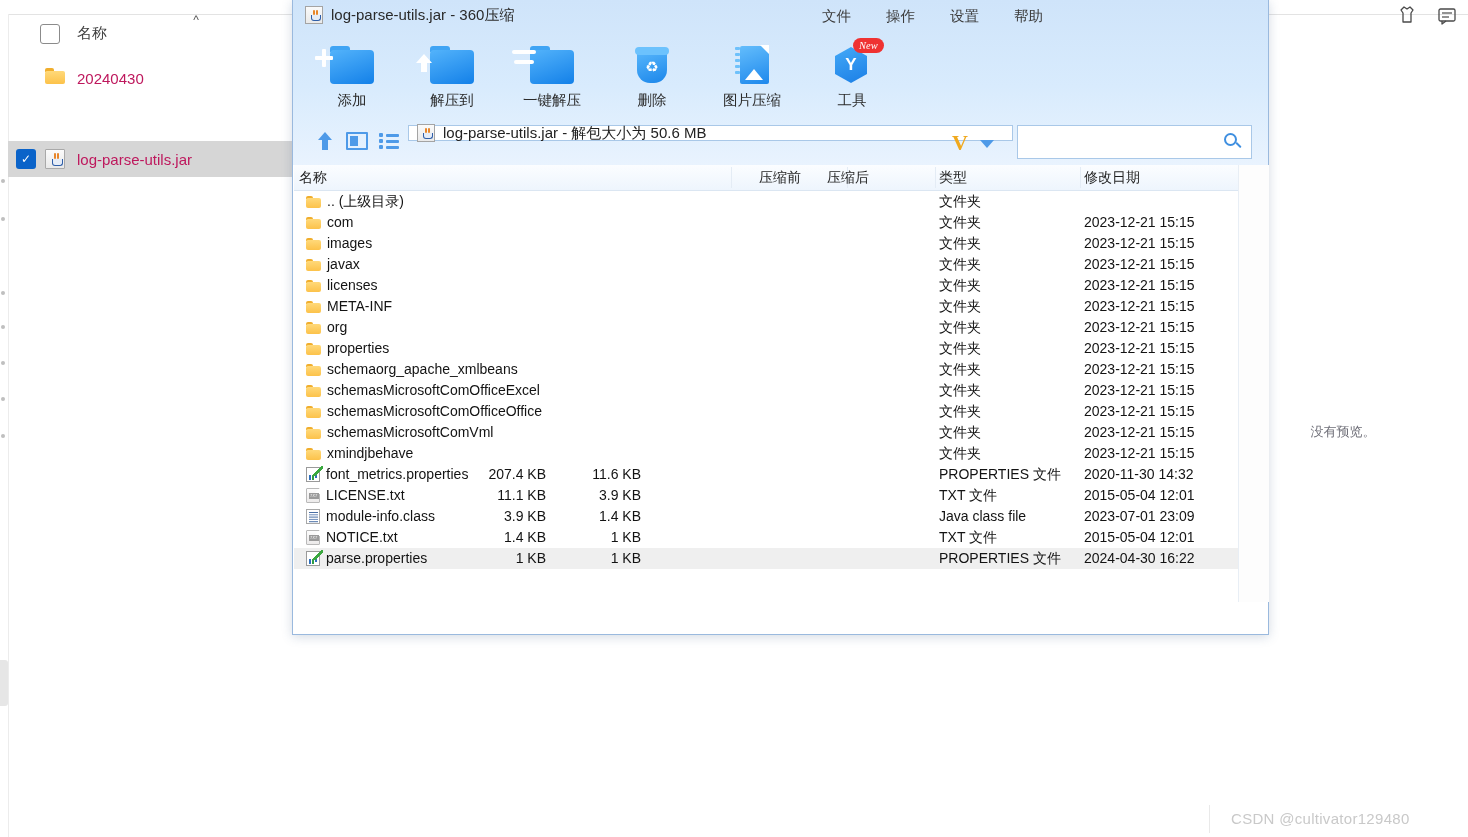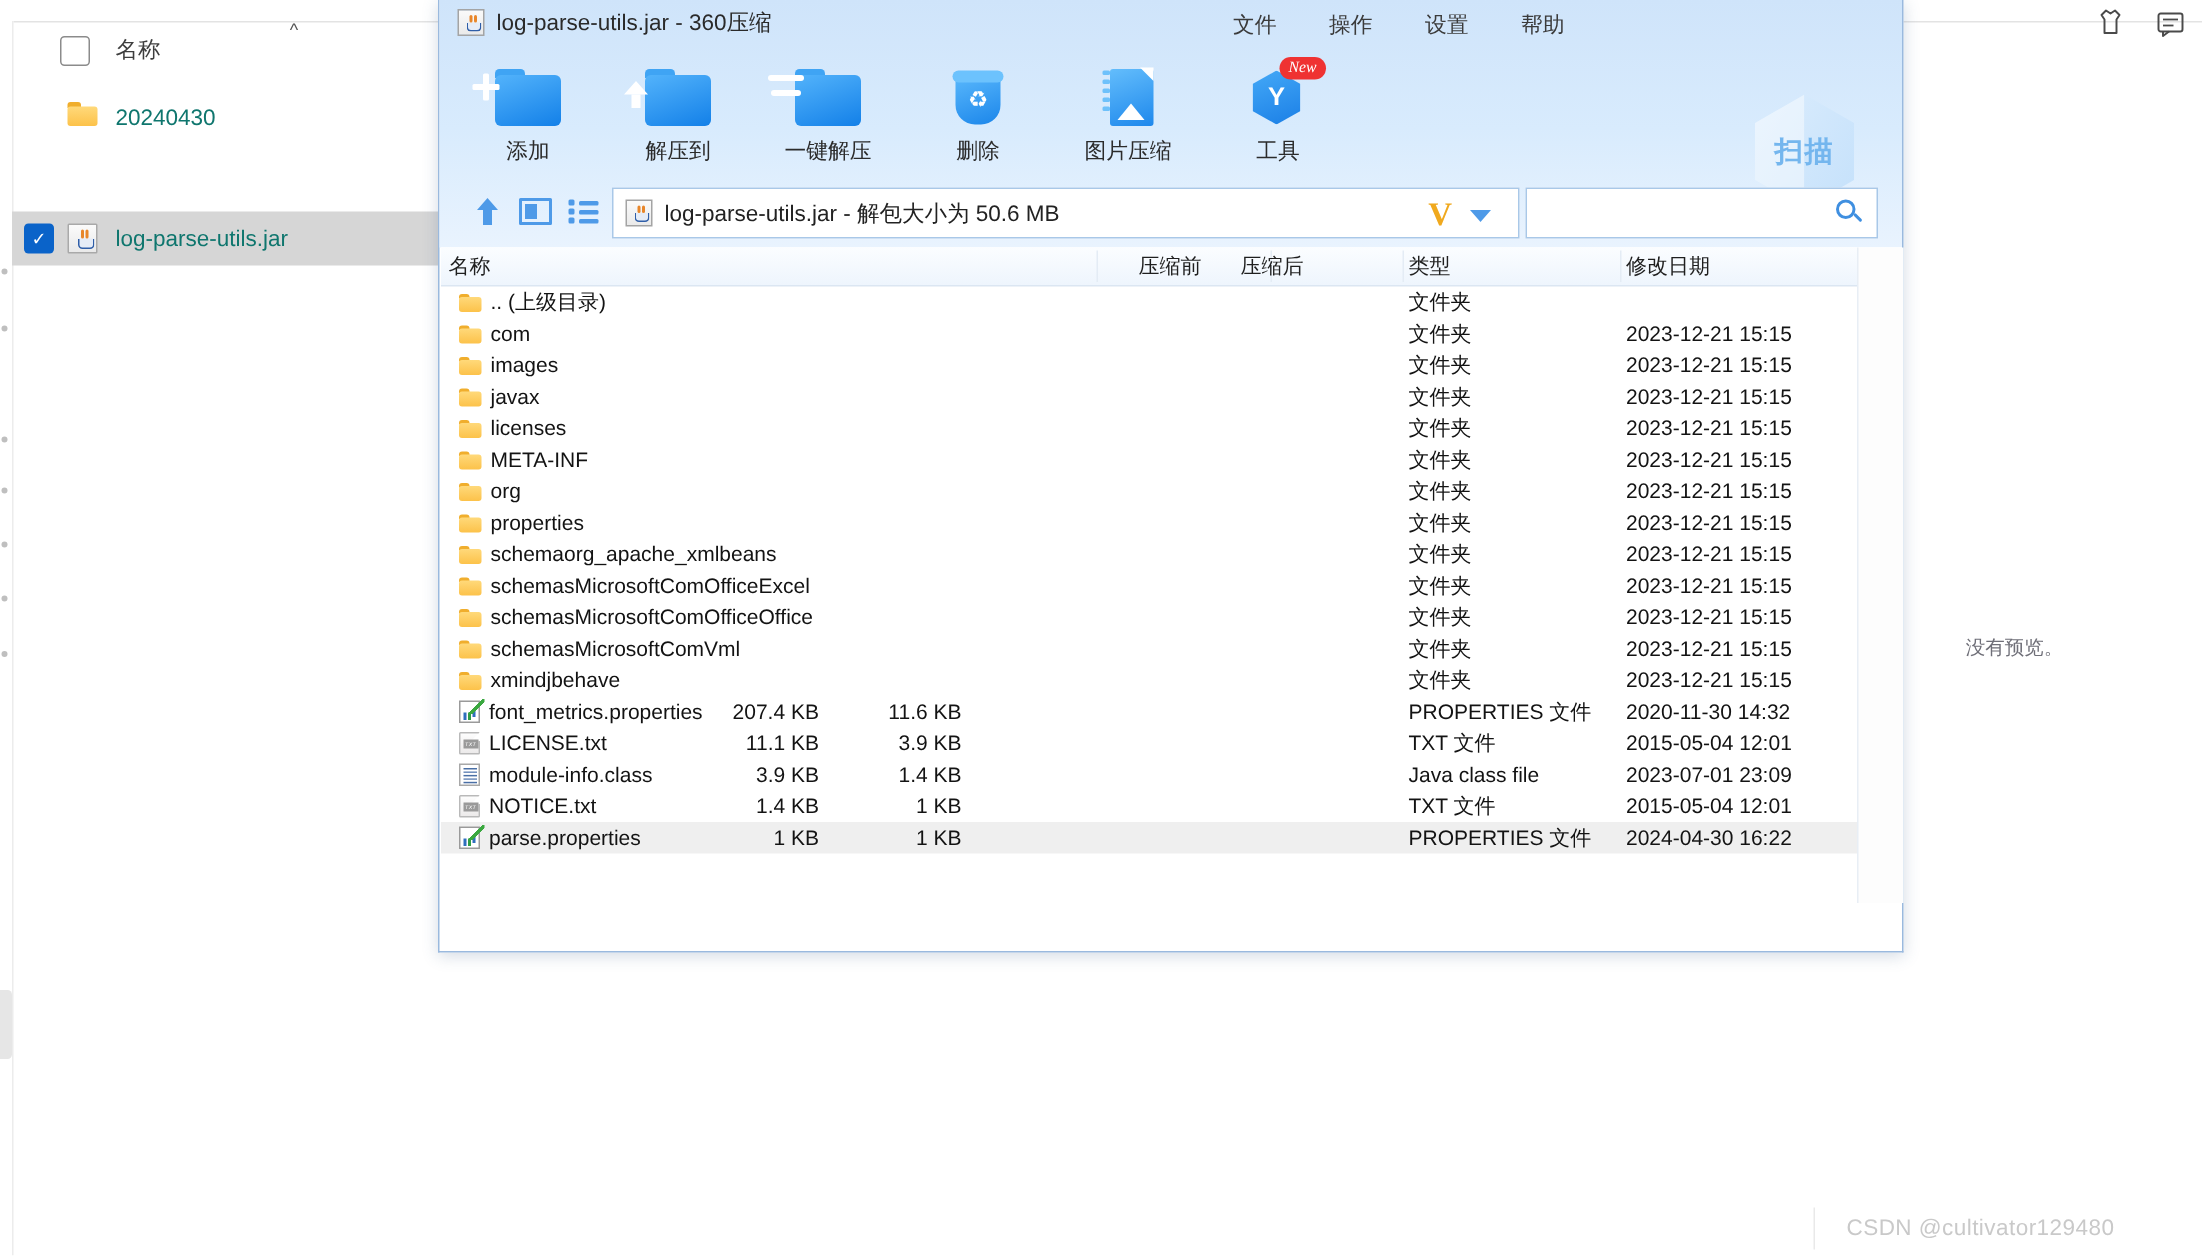--- a/index.html
+++ b/index.html
@@ -21,21 +21,21 @@
 
   .bg-header{position:absolute;left:8px;top:20px;width:330px;height:28px;}
   .bg-check{width:20px;height:20px;border:1px solid #8b8b8b;border-radius:3px;background:#fff;box-sizing:border-box;}
   .bg-header .bg-check{position:absolute;left:32px;top:4px;}
   .bg-col-name{position:absolute;left:69px;top:4px;font-size:15px;color:#3e3e3e;}
 
   .bg-row{position:absolute;left:8px;height:36px;width:322px;display:flex;align-items:center;}
   .bg-row-sel{background:#d6d6d6;}
   .bg-row .ico{width:22px;height:20px;margin-left:37px;flex:0 0 auto;position:relative;}
   .bg-row.sel-row .ico{margin-left:8px;}
-  .bg-row .lbl{margin-left:10px;font-size:15px;color:#0f766e;white-space:nowrap;}
+  .bg-row .lbl{margin-left:10px;font-size:15px;color:#be185d;white-space:nowrap;}
   .bg-rowcheck{position:absolute;left:8px;top:8px;width:20px;height:20px;border-radius:3px;background:#0a63c9;color:#fff;font-size:12px;line-height:20px;text-align:center;box-sizing:border-box;}
 
   
   .ic-folder{display:block;width:20px;height:16px;position:relative;}
   .ic-folder:before{content:"";position:absolute;left:0;top:0;width:9px;height:4px;background:#f0ae2d;border-radius:2px 2px 0 0;}
   .ic-folder:after{content:"";position:absolute;left:0;top:3px;width:20px;height:13px;background:linear-gradient(#ffd97a,#fcc24a);border-radius:2px;}
 
   
   .ic-txt{display:block;width:18px;height:20px;position:relative;background:linear-gradient(#fdfdfd,#eceaea);border:1px solid #b9b9b9;box-sizing:border-box;border-radius:1px;}
   .ic-txt:before{content:"";position:absolute;right:-1px;top:-1px;border-width:0 0 6px 6px;border-style:solid;border-color:transparent transparent #ffffff transparent;}
@@ -137,21 +137,21 @@
   .nav-up{left:18px;}
   .nav-up-tri{position:absolute;left:7px;top:4px;width:0;height:0;border-left:7px solid transparent;border-right:7px solid transparent;border-bottom:8px solid #4e9ae8;}
   .nav-up-stem{position:absolute;left:11px;top:12px;width:6px;height:10px;background:#4e9ae8;}
   .nav-panel{left:50px;}
   .nav-panel-box{position:absolute;left:3px;top:4px;width:22px;height:18px;border:2px solid #4e9ae8;box-sizing:border-box;border-radius:1px;}
   .nav-panel-fill{position:absolute;left:7px;top:8px;width:8px;height:10px;background:#4e9ae8;}
   .nav-list{left:82px;}
   .nav-list i{position:absolute;left:4px;width:4px;height:4px;background:#4e9ae8;border-radius:1px;}
   .nav-list b{position:absolute;left:11px;width:13px;height:2.6px;background:#4e9ae8;border-radius:1px;display:block;}
 
-  .addr-field{position:absolute;left:115px;top:6px;width:605px;height:34px;background:#ffffff;border:1px solid #a9c8e8;box-sizing:border-box;display:flex;align-items:center;}
+  .addr-field{position:absolute;left:115px;top:6px;width:605px;height:16px;background:#ffffff;border:1px solid #a9c8e8;box-sizing:border-box;display:flex;align-items:center;}
   .addr-jar{width:18px;height:18px;margin-left:8px;position:relative;background:linear-gradient(#fafafa,#eaeaea);border:1px solid #a4a4a4;box-sizing:border-box;flex:0 0 auto;}
   .addr-jar:before{content:"";position:absolute;left:5px;top:8px;width:8px;height:5px;border:1.3px solid #2f5ea8;border-top:none;border-radius:0 0 3px 3px;background:#e5ecf7;}
   .addr-jar:after{content:"";position:absolute;left:7px;top:3px;width:1.8px;height:5px;background:#e8862a;border-radius:1px;box-shadow:3px 0 0 #e8862a;}
   .addr-text{margin-left:8px;font-size:15px;color:#222;white-space:nowrap;}
   .addr-v{position:absolute;right:44px;top:4px;font-size:22px;font-weight:bold;color:#f0a91e;font-family:"Liberation Serif",serif;}
   .addr-caret{position:absolute;right:18px;top:14px;width:0;height:0;border-left:7px solid transparent;border-right:7px solid transparent;border-top:8px solid #4e9ae8;}
 
   .search-field{position:absolute;left:724px;top:6px;width:235px;height:34px;background:#fff;border:1px solid #a9c8e8;box-sizing:border-box;}
   .search-input{position:absolute;left:8px;top:0;width:190px;height:32px;border:none;outline:none;font-size:14px;color:#222;background:transparent;font-family:"Liberation Sans",sans-serif;}
   .search-ico{position:absolute;right:9px;top:7px;width:18px;height:18px;}
@@ -329,25 +329,20 @@
         <span class="ic-tools">
           <span class="hexa-shadow"></span>
           <span class="hexa"></span>
           <span class="hexa-y">Y</span>
           <span class="new-badge">New</span>
         </span>
       </div>
       <div class="tb-label">工具</div>
     </div>
 
-    <div class="scan-badge">
-      <span class="scan-hex"></span>
-      <span class="scan-hex-hl"></span>
-      <span class="scan-text">扫描</span>
-    </div>
   </div>
 
   <div class="addrbar">
     <div class="nav-ico nav-up">
       <span class="nav-up-tri"></span>
         <span class="nav-up-stem"></span>
     </div>
     <div class="nav-ico nav-panel">
       <span class="nav-panel-box"></span>
         <span class="nav-panel-fill"></span>

